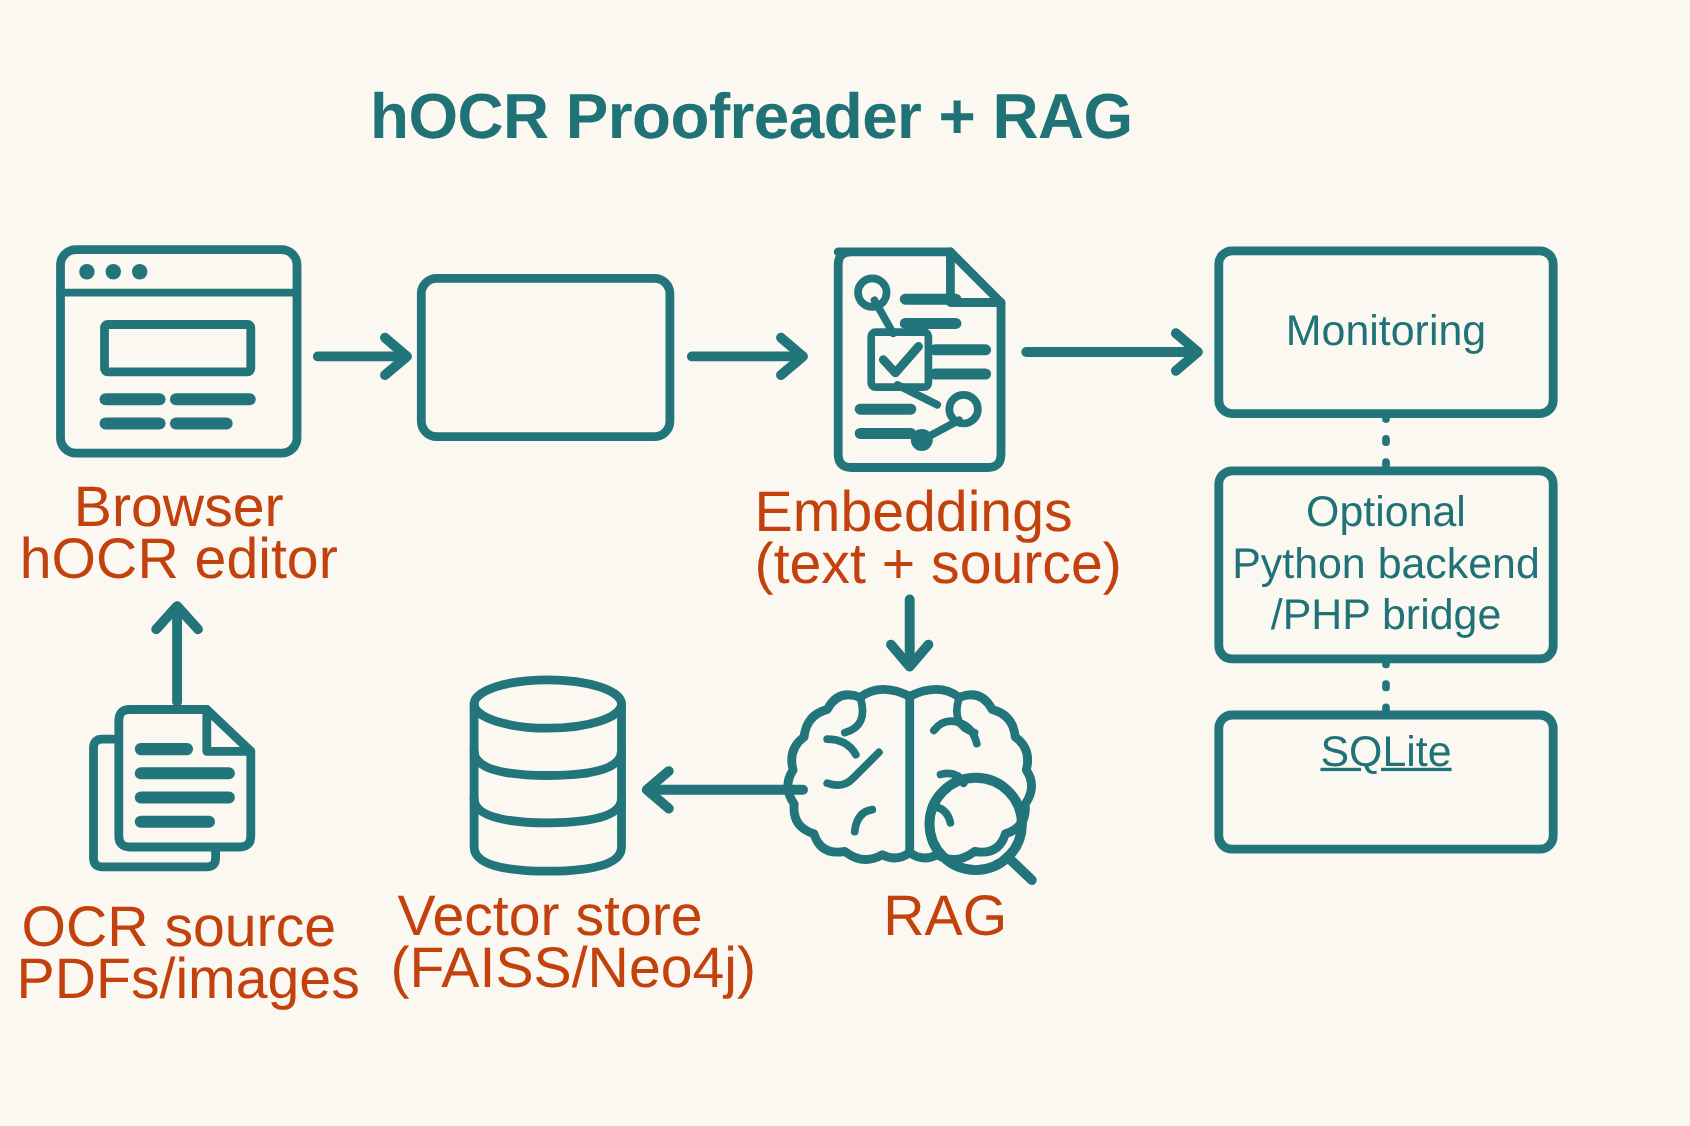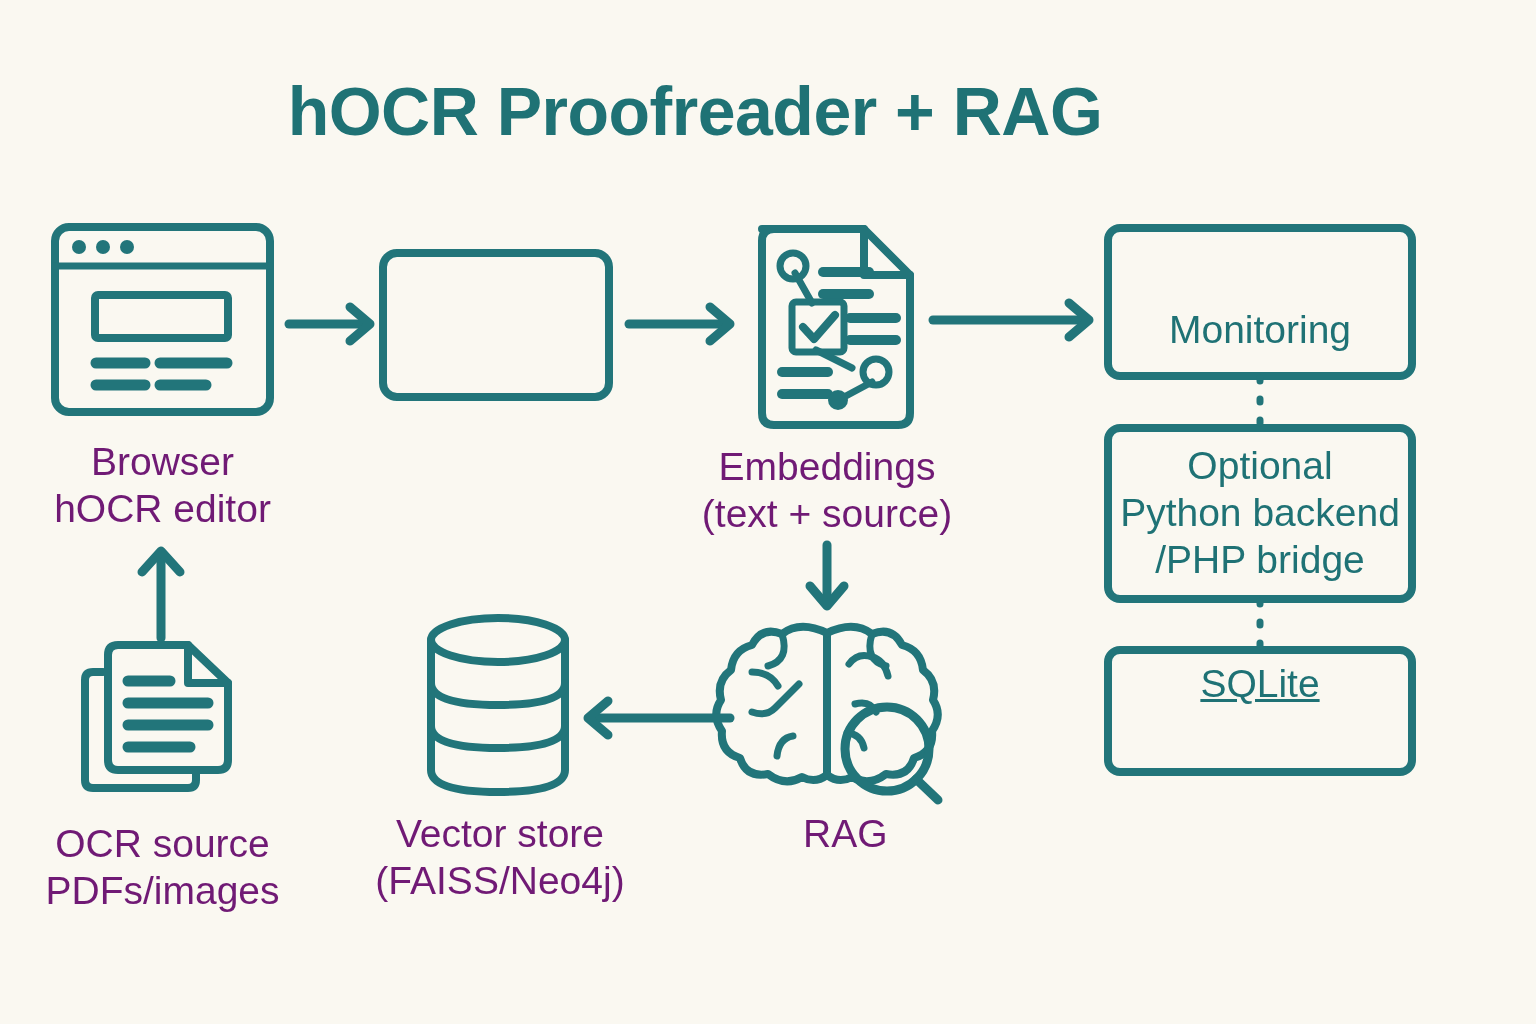--- a/index.html
+++ b/index.html
@@ -22,32 +22,31 @@
     top: 0;
     width: 1536px;
     height: 1024px;
   }
   .title {
     position: absolute;
     left: 0;
     top: 72px;
     width: 1366px;
     text-align: center;
-    font-size: 68px;
+    font-size: 58px;
     font-weight: bold;
     letter-spacing: -0.5px;
     color: #1f7275;
     white-space: nowrap;
-    padding-left: 12px;
   }
   .node-label {
     position: absolute;
-    font-size: 39px;
+    font-size: 52px;
     line-height: 47px;
-    color: #701a75;
+    color: #c2410c;
     white-space: nowrap;
   }
   .box-label {
     position: absolute;
     font-size: 39px;
     line-height: 47px;
     color: #1f7275;
     text-align: center;
     white-space: nowrap;
   }
@@ -188,21 +187,21 @@
     <div>Browser</div>
     <div>hOCR editor</div>
   </div>
 
 
   <div class="node-label ctr" style="left:686px; top:443px; width:282px;">
     <div>Embeddings</div>
     <div>(text + source)</div>
   </div>
 
-  <div class="box-label" style="left:1108px; top:278px; width:304px;margin-top:28px;">
+  <div class="box-label" style="left:1108px; top:278px; width:304px;">
     <div>Monitoring</div>
   </div>
 
   <div class="box-label" style="left:1108px; top:442px; width:304px;">
     <div>Optional</div>
     <div>Python backend</div>
     <div>/PHP bridge</div>
   </div>
 
   <div class="box-label" style="left:1108px; top:660px; width:304px;text-decoration:underline;">

